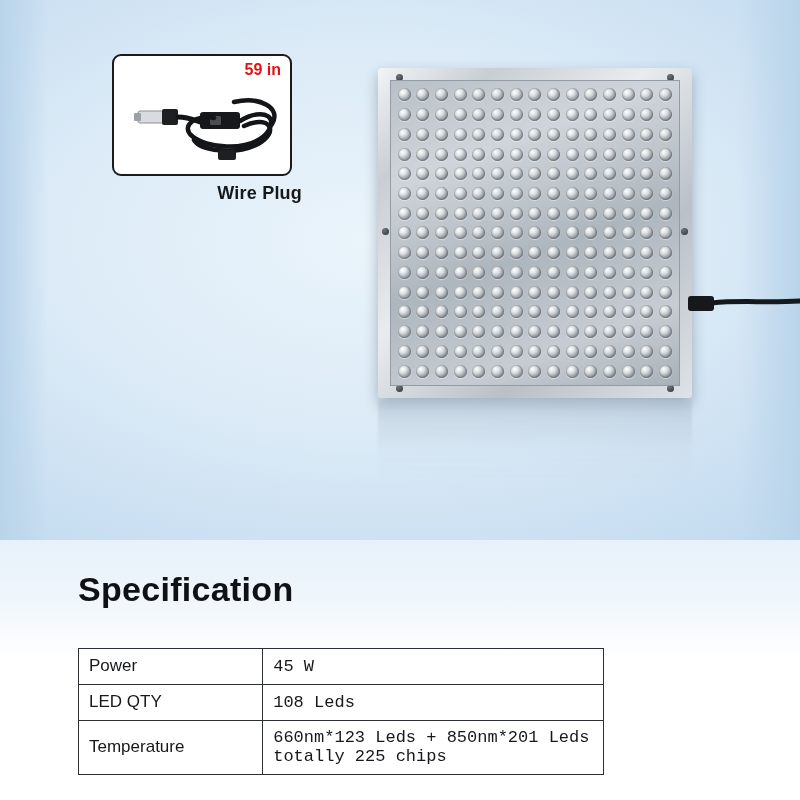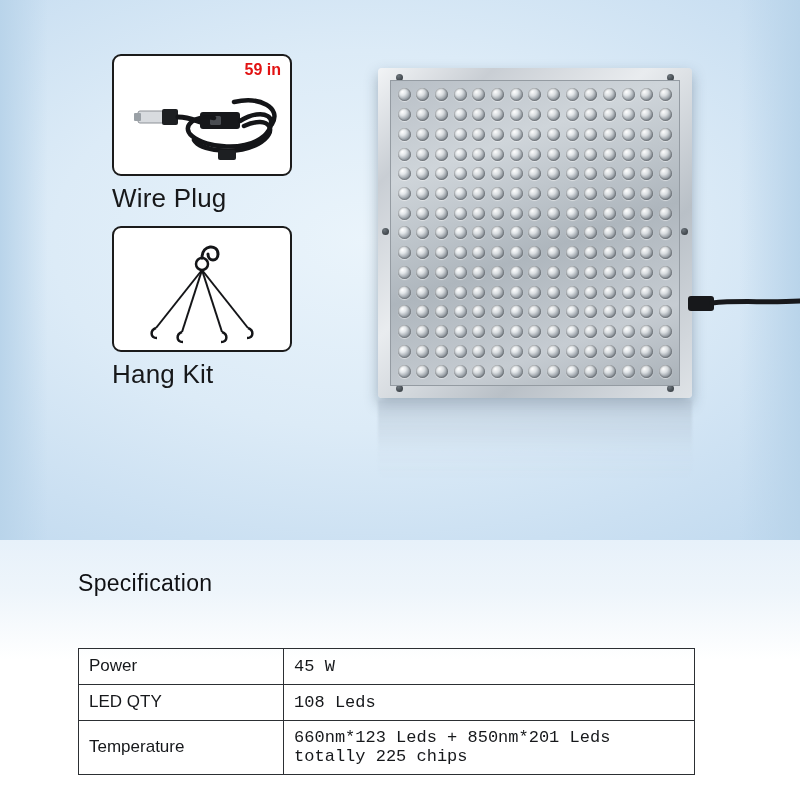--- a/index.html
+++ b/index.html
@@ -51,23 +51,23 @@
   .acc-card {
     width: 176px;
     height: 118px;
     background: #ffffff;
     border: 2px solid #1b1b1b;
     border-radius: 9px;
     position: relative;
     overflow: hidden;
   }
   .acc-label {
-    text-align: left;
-    font-size: 26px;
-    font-weight: normal;
+    text-align: right;
+    font-size: 18px;
+    font-weight: bold;
     color: #17181a;
     margin: 7px 0 12px 0;
     letter-spacing: .2px;
   }
   .acc-card.hang { height: 122px; }
   .acc-card.goggles { height: 118px; }
 
   .badge-59 {
     position: absolute;
     right: 9px;
@@ -147,31 +147,31 @@
     background: linear-gradient(180deg, rgba(175,190,205,.55) 0%, rgba(200,215,230,.12) 65%, rgba(200,215,230,0) 100%);
     filter: blur(1px);
     border-radius: 0 0 8px 8px;
   }
 
   
   .spec-title {
     position: absolute;
     left: 78px;
     top: 570px;
-    font-size: 23px;
-    font-weight: normal;
+    font-size: 34px;
+    font-weight: bold;
     color: #101114;
     letter-spacing: .3px;
     text-align: center;
   }
   .spec-table {
     position: absolute;
     left: 78px;
     top: 648px;
-    width: 617px;
+    width: 526px;
     border-collapse: collapse;
     font-size: 17px;
     color: #16181b;
   }
   .spec-table td {
     border: 1px solid #2c2f33;
     padding: 7px 10px 8px 10px;
     height: 20px;
   }
   .spec-table td.k { width: 196px; }
@@ -204,41 +204,20 @@
           <path d="M126 65 C 150 50, 168 62, 150 80 C 132 96, 92 92, 78 80 C 66 70, 82 58, 100 62" stroke="#141518" stroke-width="4.5" fill="none" stroke-linecap="round"></path>
           <path d="M130 70 C 156 58, 166 76, 144 88 C 120 100, 86 94, 80 84" stroke="#141518" stroke-width="4.5" fill="none" stroke-linecap="round"></path>
           <path d="M120 46 C 146 40, 168 52, 158 68" stroke="#141518" stroke-width="4.5" fill="none" stroke-linecap="round"></path>
 
           <rect x="104" y="94" width="18" height="10" rx="2" fill="#1d1f22"></rect>
         </svg>
       </div>
       <div class="acc-label">Wire Plug</div>
     </div>
 
-    <div class="acc-item">
-      <div class="acc-card hang">
-        <svg width="176" height="122" viewBox="0 0 176 122">
-
-          <path d="M88 30 C 88 16, 104 16, 104 26 C 104 34, 94 34, 94 26" stroke="#141518" stroke-width="3" fill="none" stroke-linecap="round"></path>
-
-          <circle cx="88" cy="36" r="6" stroke="#141518" stroke-width="2.5" fill="none"></circle>
-
-          <path d="M88 42 L 42 100" stroke="#141518" stroke-width="2" fill="none"></path>
-          <path d="M88 42 L 68 104" stroke="#141518" stroke-width="2" fill="none"></path>
-          <path d="M88 42 L 108 104" stroke="#141518" stroke-width="2" fill="none"></path>
-          <path d="M88 42 L 134 100" stroke="#141518" stroke-width="2" fill="none"></path>
-
-          <path d="M42 100 c -6 2 -6 10 1 10" stroke="#141518" stroke-width="2.5" fill="none"></path>
-          <path d="M68 104 c -6 2 -6 10 1 10" stroke="#141518" stroke-width="2.5" fill="none"></path>
-          <path d="M108 104 c 6 2 6 10 -1 10" stroke="#141518" stroke-width="2.5" fill="none"></path>
-          <path d="M134 100 c 6 2 6 10 -1 10" stroke="#141518" stroke-width="2.5" fill="none"></path>
-        </svg>
-      </div>
-      <div class="acc-label">Hang Kit</div>
-    </div>
 
   </div>
 
   <div class="led-wrap">
     <div class="led-frame">
       <div class="screw tl"></div>
       <div class="screw tr"></div>
       <div class="screw bl"></div>
       <div class="screw br"></div>
       <div class="screw ml"></div>

